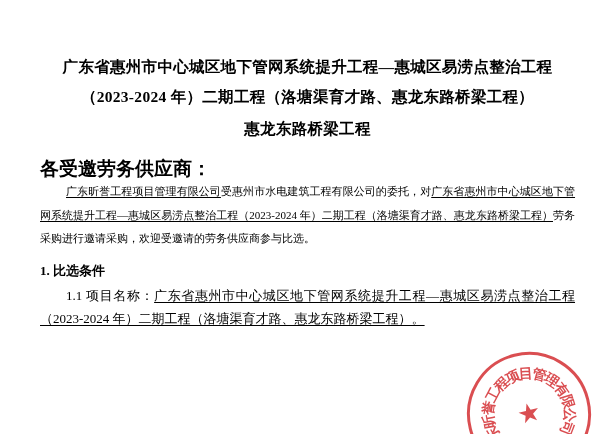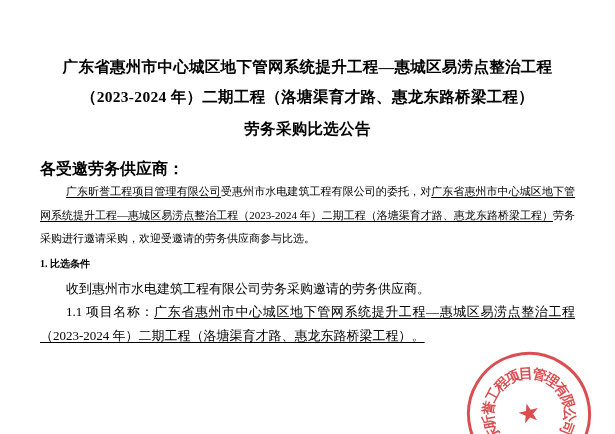--- a/index.html
+++ b/index.html
@@ -30,42 +30,42 @@
     font-weight: bold;
     letter-spacing: 0.3px;
     line-height: 30px;
     white-space: nowrap;
   }
   .title-line.l3 {
     margin-top: 2px;
   }
   .salutation {
     margin-top: 14px;
-    font-size: 16px;
+    font-size: 19px;
     font-weight: bold;
     line-height: 22px;
   }
   .para {
     font-size: 11px;
     line-height: 23.5px;
     text-align: justify;
     text-justify: inter-ideograph;
   }
   .para.indent {
     text-indent: 26px;
   }
   .u {
     text-decoration: underline;
     text-underline-offset: 2px;
   }
   .section-head {
-    font-size: 10px;
+    font-size: 13px;
     font-weight: bold;
     line-height: 26px;
-    margin-top: 0;
+    margin-top: 7px;
   }
   .section-head .num {
     font-weight: bold;
   }
   .sub-para {
     font-size: 13px;
     line-height: 23.5px;
     text-indent: 26px;
     text-align: justify;
     text-justify: inter-ideograph;
@@ -120,34 +120,33 @@
   }
 </style>
 </head>
 <body>
 
 <div class="page">
 
   <div class="title-block">
     <div class="title-line l1">广东省惠州市中心城区地下管网系统提升工程—惠城区易涝点整治工程</div>
     <div class="title-line l2">（2023-2024 年）二期工程（洛塘渠育才路、惠龙东路桥梁工程）</div>
-    <div class="title-line l3">劳务采购比选公告</div>
+    <div class="title-line l3">惠龙东路桥梁工程</div>
   </div>
 
   <div class="salutation">各受邀劳务供应商：</div>
 
   <div class="para indent">
     <span class="u">广东昕誉工程项目管理有限公司</span><span>受惠州市水电建筑工程有限公司的委托，对</span><span class="u">广东省惠州市中心城区地下管网系统提升工程—惠城区易涝点整治工程（2023-2024 年）二期工程（洛塘渠育才路、惠龙东路桥梁工程）</span><span>劳务采购进行邀请采购，欢迎受邀请的劳务供应商参与比选。</span>
   </div>
 
   <div class="section-head">
     <span class="num">1.</span>
     <span>比选条件</span>
   </div>
-  <div class="body-line">收到惠州市水电建筑工程有限公司劳务采购邀请的劳务供应商。</div>
 
 
   <div class="sub-para">
     <span>1.1 项目名称：</span><span class="u">广东省惠州市中心城区地下管网系统提升工程—惠城区易涝点整治工程（2023-2024 年）二期工程（洛塘渠育才路、惠龙东路桥梁工程）。</span>
   </div>
 
 
   <div class="seal">
     <span class="star">★</span>
     <div class="seal-text">

